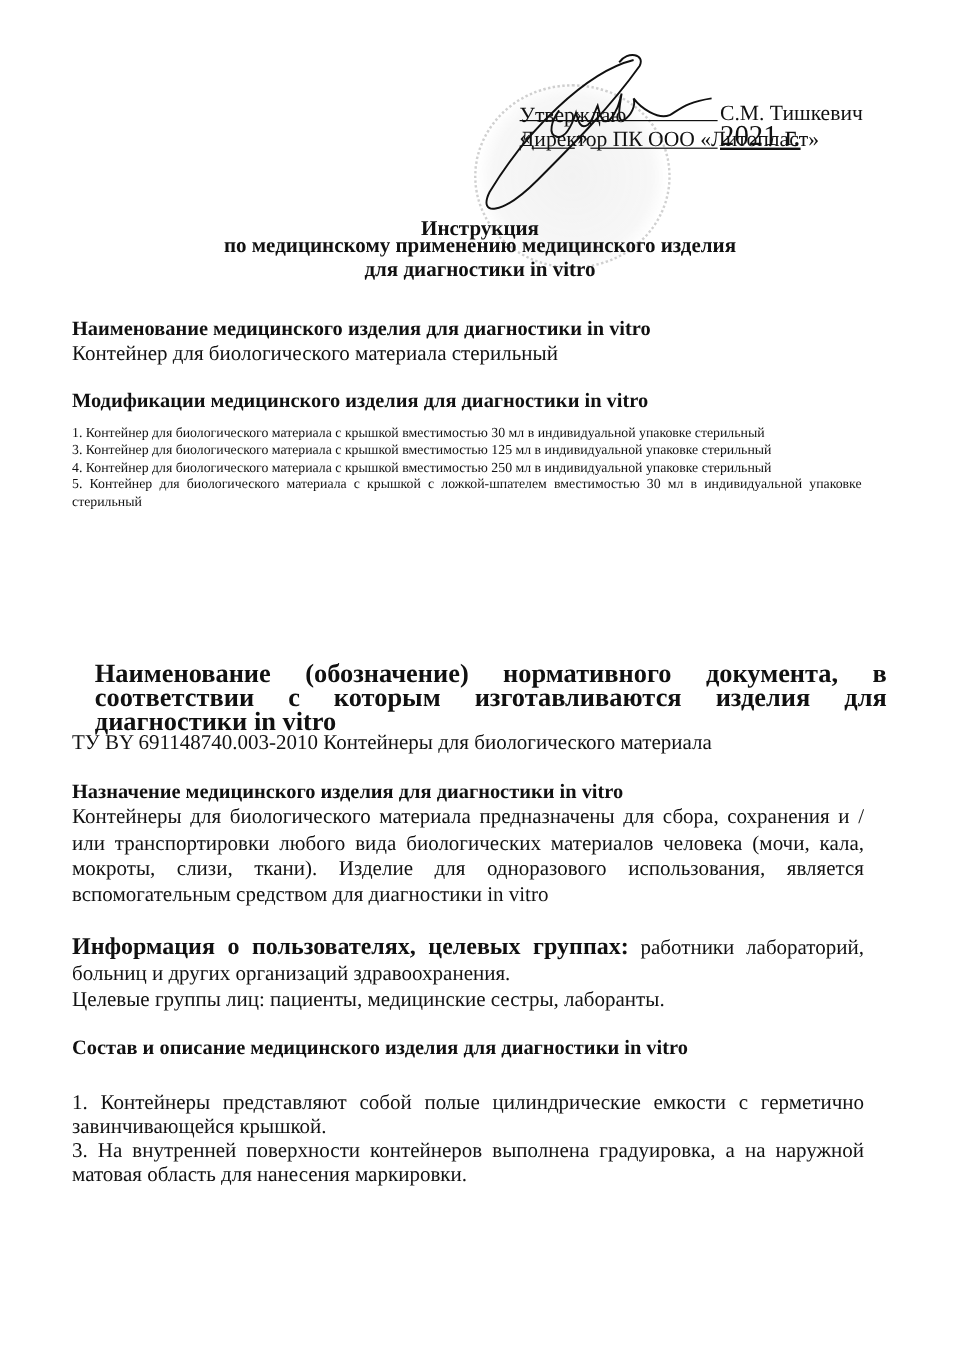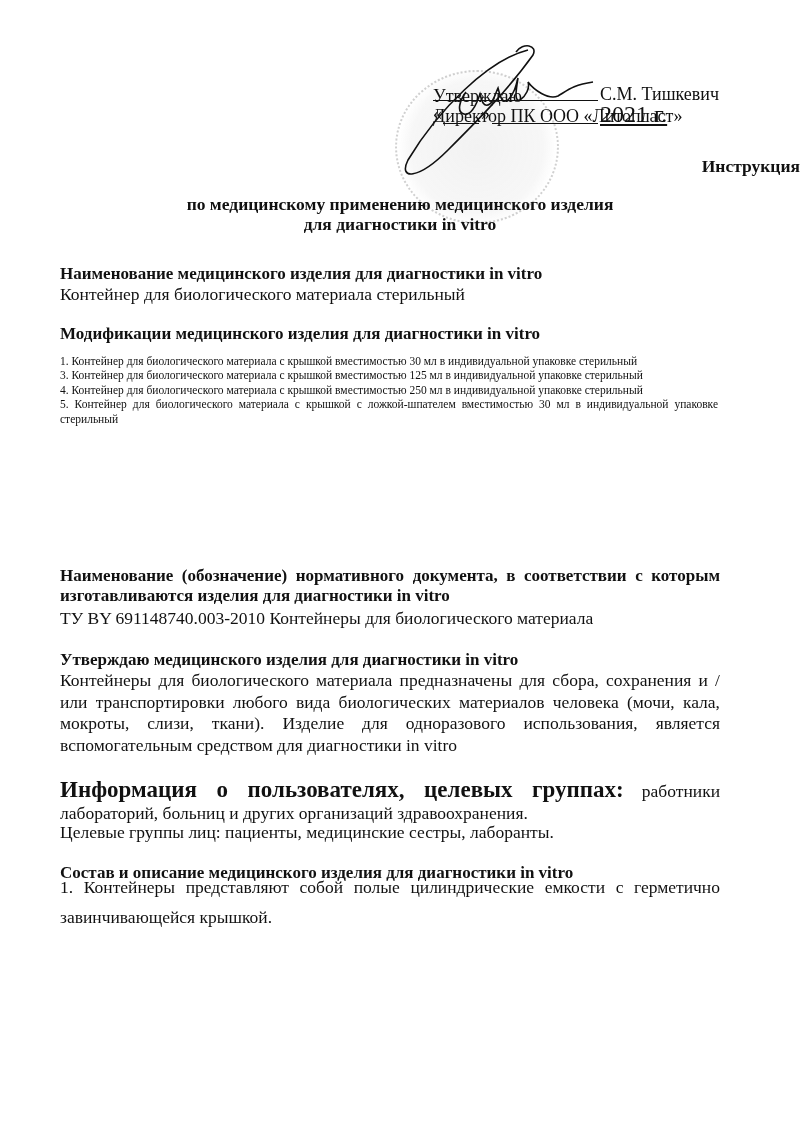--- a/index.html
+++ b/index.html
@@ -44,40 +44,41 @@
 <div class="sigline" style="left:443px; top:123px; width:36px;"></div>
 <div class="abs" style="left:481px; top:104px; font-size:18px; line-height:20px;">»</div>
 <div class="sigline" style="left:492px; top:123px; width:106px;"></div>
 <div class="abs" style="left:600px; top:104px; font-size:24px; line-height:20px; white-space:nowrap;text-decoration:underline;">2021 г.</div>
 
 <svg class="abs sig" viewBox="0 0 200 160">
   <path d="M130 20 C 90 30, 40 80, 10 130 C 0 150, 20 150, 50 120 C 80 90, 110 60, 135 25 C 140 15, 125 12, 118 22" fill="none" stroke="#111" stroke-width="1.6"></path>
   <path d="M68 62 C 62 70, 58 82, 66 84 C 74 86, 80 70, 82 64 C 84 72, 86 78, 92 74 C 96 70, 98 62, 100 58 C 102 66, 104 74, 110 70 C 116 64, 118 56, 120 48 C 118 60, 116 72, 122 70 C 128 66, 132 58, 130 52 C 136 60, 150 70, 160 66 C 170 60, 175 55, 195 52" fill="none" stroke="#111" stroke-width="1.6"></path>
 </svg>
 
-<div class="abs title" style="top:156px;text-align:right;">Инструкция</div>
+<div class="abs title" style="top:180px;">Инструкция</div>
 <div class="abs title" style="top:194px;">по медицинскому применению медицинского изделия</div>
 <div class="abs title" style="top:214px;">для диагностики in vitro</div>
 
 <div class="abs h" style="top:264px;">Наименование медицинского изделия для диагностики in vitro</div>
 <div class="abs p" style="top:284px;">Контейнер для биологического материала стерильный</div>
 
 <div class="abs h" style="top:324px;">Модификации медицинского изделия для диагностики in vitro</div>
 <div class="abs small" style="top:354px;">
   <div class="it j1">1. Контейнер для биологического материала с крышкой вместимостью 30 мл в индивидуальной упаковке стерильный</div>
   <div class="it j1">3. Контейнер для биологического материала с крышкой вместимостью 125 мл в индивидуальной упаковке стерильный</div>
   <div class="it j1">4. Контейнер для биологического материала с крышкой вместимостью 250 мл в индивидуальной упаковке стерильный</div>
   <div class="it j1">5. Контейнер для биологического материала с крышкой с ложкой-шпателем вместимостью 30 мл в индивидуальной упаковке стерильный</div>
 </div>
 
-<div class="abs p just" style="top:566px; font-weight:bold; font-size:17px; line-height:20px;">Наименование (обозначение) нормативного документа, в соответствии с которым изготавливаются изделия для диагностики in vitro</div>
+<div class="abs p just" style="top:551px; font-weight:bold; font-size:22px; line-height:20px;margin-left:19px;">Наименование (обозначение) нормативного документа, в соответствии с которым изготавливаются изделия для диагностики in vitro</div>
 <div class="abs p" style="top:608px;">ТУ BY 691148740.003-2010 Контейнеры для биологического материала</div>
 
-<div class="abs h" style="top:650px;">Утверждаю медицинского изделия для диагностики in vitro</div>
+<div class="abs h" style="top:650px;">Назначение медицинского изделия для диагностики in vitro</div>
 <div class="abs p just" style="top:670px; line-height:21.5px;">Контейнеры для биологического материала предназначены для сбора, сохранения и /или транспортировки любого вида биологических материалов человека (мочи, кала, мокроты, слизи, ткани). Изделие для одноразового использования, является вспомогательным средством для диагностики in vitro</div>
 
-<div class="abs p just" style="top:779px; line-height:21.5px;"><span style="font-weight:bold; font-size:23px;">Информация о пользователях, целевых группах:</span><span> работники лабораторий, больниц и других организаций здравоохранения.</span></div>
+<div class="abs p just" style="top:779px; line-height:21.5px;"><span style="font-weight:bold; font-size:20px;">Информация о пользователях, целевых группах:</span><span> работники лабораторий, больниц и других организаций здравоохранения.</span></div>
 <div class="abs p" style="top:822px;">Целевые группы лиц: пациенты, медицинские сестры, лаборанты.</div>
 
 <div class="abs h" style="top:863px;">Состав и описание медицинского изделия для диагностики in vitro</div>
-<div class="abs p" style="top:872px; line-height:30px;">
+<div class="abs p" style="top:908px; line-height:20px;">
   <div class="just">1. Контейнеры представляют собой полые цилиндрические емкости с герметично завинчивающейся крышкой.</div>
+  <div class="just">3. На внутренней поверхности контейнеров выполнена градуировка, а на наружной матовая область для нанесения маркировки.</div>
 </div>
 
 </body></html>

